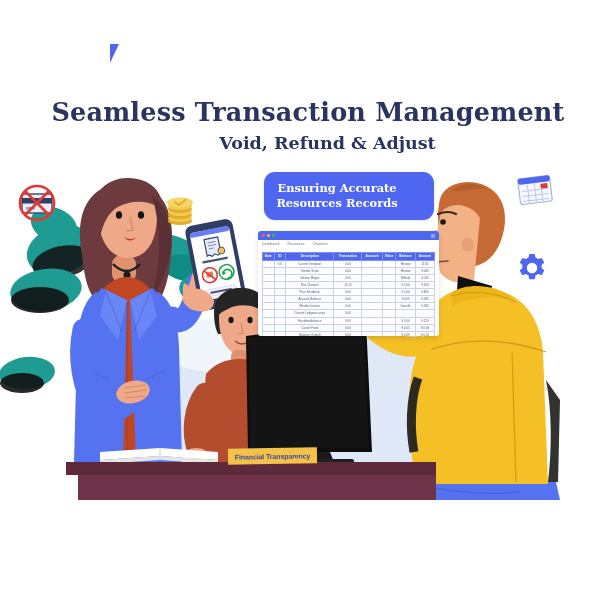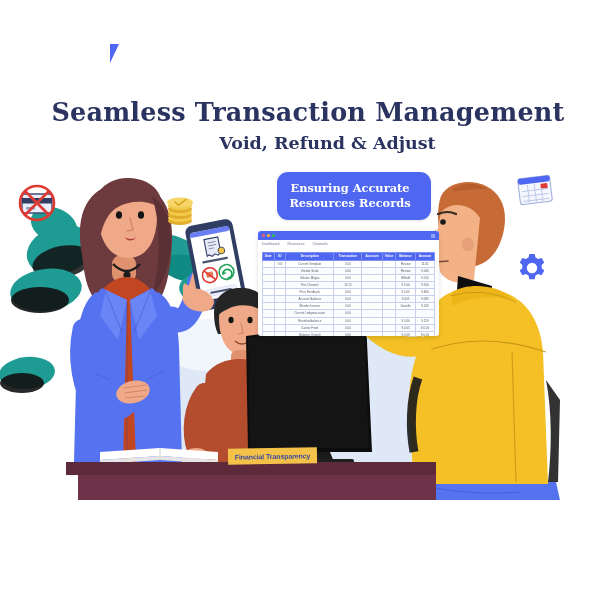--- a/index.html
+++ b/index.html
@@ -52,23 +52,23 @@
     position: absolute;
     left: 0;
     top: 0;
     width: 600px;
     height: 600px;
   }
 
   
   #speech-bubble {
     position: absolute;
-    left: 277px;
+    left: 264px;
     top: 172px;
-    width: 154px;
+    width: 170px;
     height: 48px;
     background: #4f67f0;
     border-radius: 11px;
     box-shadow: 0 1px 3px rgba(0,0,0,0.10);
     z-index: 40;
   }
   #speech-bubble .bubble-text {
     position: absolute;
     left: 0; top: 0;
     width: 146px; height: 48px;

